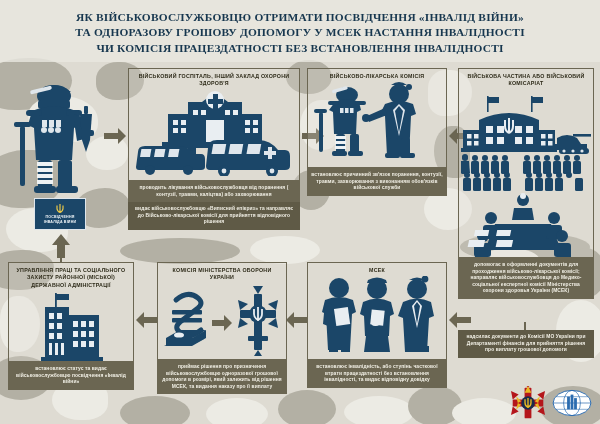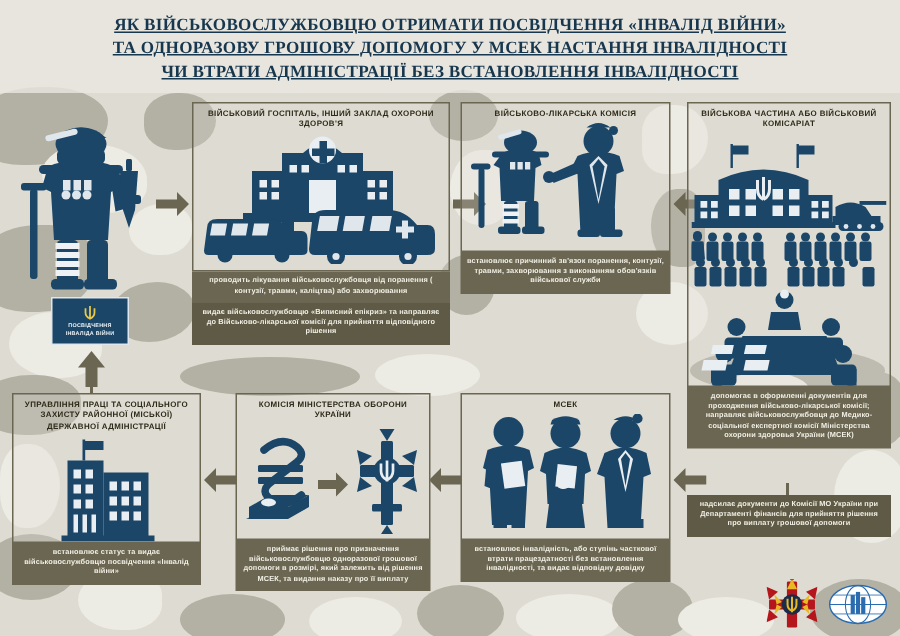--- a/index.html
+++ b/index.html
@@ -21,21 +21,20 @@
   #title-bar {
     position: absolute; left: 0; top: 0; width: 600px; height: 62px;
     background: rgba(232,231,224,0.80);
     display: flex; flex-direction: column; align-items: center;
     justify-content: center; padding-top: 4px;
   }
   #title-bar .tline {
     color: #17374f; font-weight: bold; letter-spacing: .2px;
     font-size: 11.4px; line-height: 15.5px; white-space: nowrap;
     font-family: "Liberation Serif", serif;
-    text-decoration: underline;
   }
 
   
   .panel { position: absolute; }
   .panel .frame {
     border: 1.5px solid #6b6652;
     background: rgba(222,219,210,0.25);
     position: relative; width: 100%;
   }
   .panel .hdr {
@@ -110,21 +109,21 @@
     <div class="camo c-dk" style="left:408px;  top:386px; width:54px;  height:40px; border-radius:50%;"></div>
     <div class="camo c-wh" style="left:452px;  top:398px; width:64px;  height:30px; border-radius:50%;"></div>
     <div class="camo c-dk" style="left:540px;  top:386px; width:66px;  height:42px; border-radius:50%;"></div>
     <div class="camo c-wh" style="left:556px;  top:300px; width:50px;  height:62px; border-radius:50%;"></div>
     <div class="camo c-dk" style="left:566px;  top:248px; width:40px;  height:50px; border-radius:50%;"></div>
   </div>
 
   <div id="title-bar">
     <div class="tline">ЯК ВІЙСЬКОВОСЛУЖБОВЦЮ ОТРИМАТИ ПОСВІДЧЕННЯ «ІНВАЛІД ВІЙНИ»</div>
     <div class="tline">ТА ОДНОРАЗОВУ ГРОШОВУ ДОПОМОГУ У МСЕК НАСТАННЯ ІНВАЛІДНОСТІ</div>
-    <div class="tline">ЧИ ВТРАТИ АДМІНІСТРАЦІЇ БЕЗ ВСТАНОВЛЕННЯ  ІНВАЛІДНОСТІ</div>
+    <div class="tline">ЧИ КОМІСІЯ ПРАЦЕЗДАТНОСТІ БЕЗ ВСТАНОВЛЕННЯ  ІНВАЛІДНОСТІ</div>
   </div>
 
   <div style="position:absolute;left:12px;top:78px;width:100px;height:118px;">
     <svg class="fig" width="100" height="118" viewBox="0 0 100 118">
       <g fill="#1b4668">
 
         <ellipse cx="42" cy="18" rx="17" ry="11"></ellipse>
         <path d="M25 14 q17 -14 34 0 z" fill="#1b4668"></path>
         <rect x="18" y="10" width="22" height="4" rx="2" transform="rotate(-14 29 12)" fill="#dfe6ec"></rect>
         <rect x="26" y="22" width="32" height="9" rx="3"></rect>

